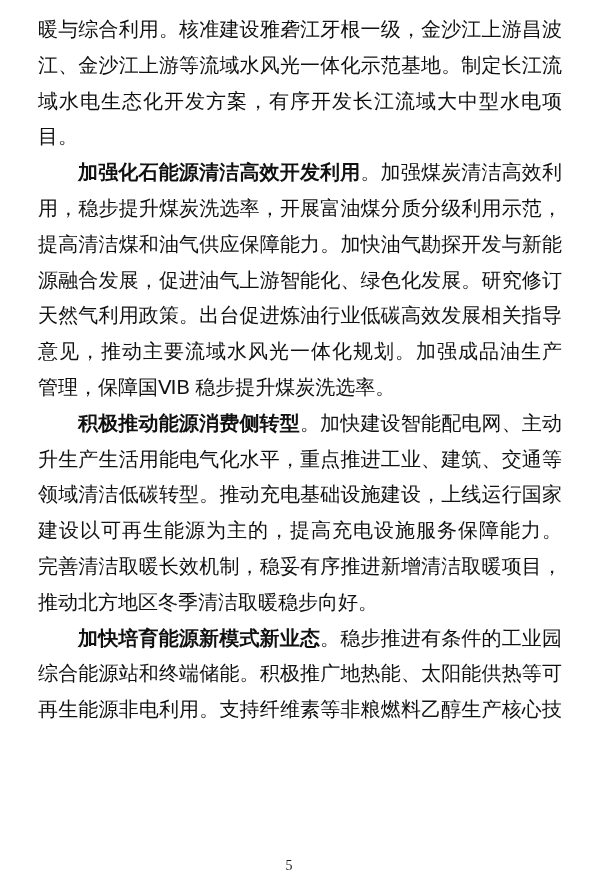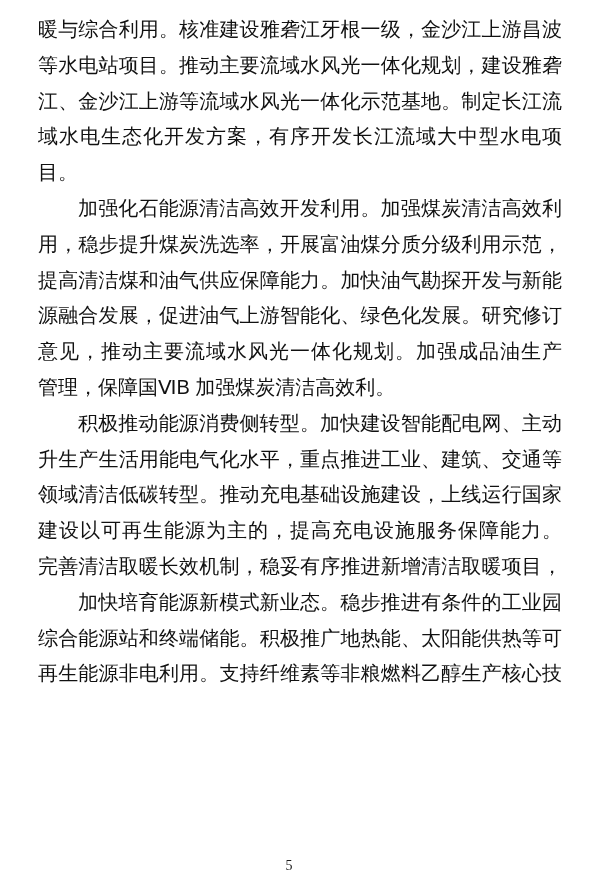--- a/index.html
+++ b/index.html
@@ -31,52 +31,53 @@
     white-space: nowrap;
     letter-spacing: 0;
   }
   .line.indent {
     text-indent: 40px;
   }
   .line.end {
     text-align-last: left;
   }
   .line b {
-    font-weight: 400;
+    font-weight: 700;
   }
   .page-number {
     position: absolute;
     left: 0;
     right: 22px;
     bottom: 16px;
     text-align: center;
     font-family: "Liberation Serif", "DejaVu Serif", serif;
     font-size: 14px;
     color: #1c1c1c;
   }
 </style>
 </head>
 <body>
 
 <div class="page">
   <div class="body-text">
       <div class="line">暖与综合利用。核准建设雅砻江牙根一级，金沙江上游昌波</div>
-      <div class="line">等水电站项目。推动主要流域水风光一体化规划，建设雅砻</div>
       <div class="line">江、金沙江上游等流域水风光一体化示范基地。制定长江流</div>
       <div class="line">域水电生态化开发方案，有序开发长江流域大中型水电项</div>
       <div class="line end">目。</div>
       <div class="line indent"><b>加强化石能源清洁高效开发利用</b>。加强煤炭清洁高效利</div>
       <div class="line">用，稳步提升煤炭洗选率，开展富油煤分质分级利用示范，</div>
       <div class="line">提高清洁煤和油气供应保障能力。加快油气勘探开发与新能</div>
       <div class="line">源融合发展，促进油气上游智能化、绿色化发展。研究修订</div>
+      <div class="line">天然气利用政策。出台促进炼油行业低碳高效发展相关指导</div>
       <div class="line">意见，推动主要流域水风光一体化规划。加强成品油生产</div>
-      <div class="line end">管理，保障国ⅥB 加强煤炭清洁高效利。</div>
+      <div class="line end">管理，保障国ⅥB 稳步提升煤炭洗选率。</div>
       <div class="line indent"><b>积极推动能源消费侧转型</b>。加快建设智能配电网、主动</div>
       <div class="line">升生产生活用能电气化水平，重点推进工业、建筑、交通等</div>
       <div class="line">领域清洁低碳转型。推动充电基础设施建设，上线运行国家</div>
       <div class="line">建设以可再生能源为主的，提高充电设施服务保障能力。</div>
       <div class="line">完善清洁取暖长效机制，稳妥有序推进新增清洁取暖项目，</div>
+      <div class="line end">推动北方地区冬季清洁取暖稳步向好。</div>
       <div class="line indent"><b>加快培育能源新模式新业态</b>。稳步推进有条件的工业园</div>
       <div class="line">综合能源站和终端储能。积极推广地热能、太阳能供热等可</div>
       <div class="line">再生能源非电利用。支持纤维素等非粮燃料乙醇生产核心技</div>
     </div>
   <div class="page-number">5</div>
 </div>
 
 </body></html>

